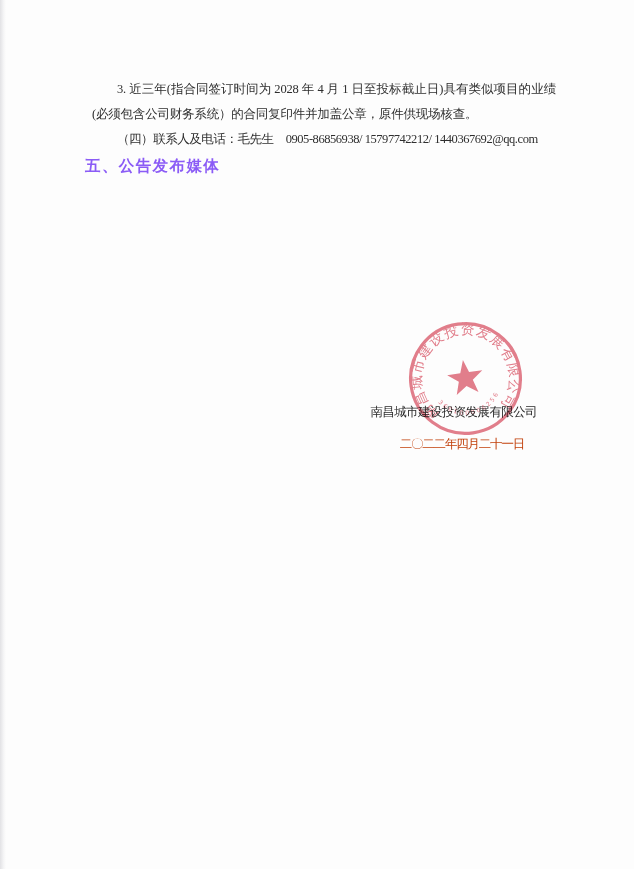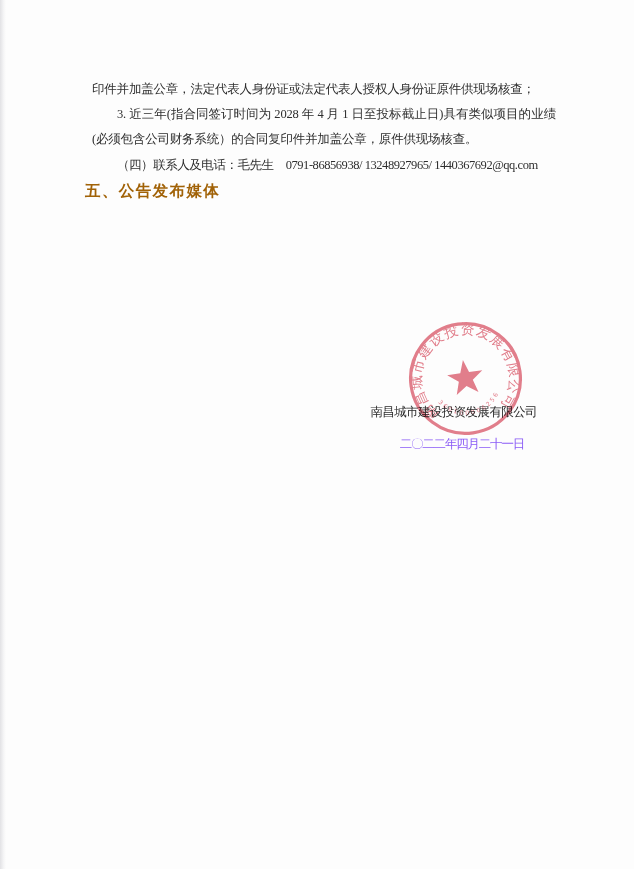--- a/index.html
+++ b/index.html
@@ -14,27 +14,27 @@
   .content{
     position:absolute;left:92px;top:0;width:464px;padding-top:77px;
     font-size:12.5px;line-height:25.2px;text-align:justify;letter-spacing:-0.2px;
     overflow-wrap:break-word;
   }
   .par{margin:0;}
   .indent{text-indent:2em;}
   .contact{white-space:nowrap;letter-spacing:-0.45px;}
   .heading{
     margin:0 0 0 -7px;font-size:15.5px;font-weight:bold;letter-spacing:1.4px;
-    line-height:25.2px;color:#a16207;
+    line-height:25.2px;color:#8b5cf6;
   }
   .sig-company{
     position:absolute;top:404px;right:97px;font-size:12.5px;letter-spacing:-0.6px;color:#2b2b2b;
   }
   .sig-date{
-    position:absolute;top:436px;right:110px;font-size:12.5px;letter-spacing:-1.2px;color:#8b5cf6;
+    position:absolute;top:436px;right:110px;font-size:12.5px;letter-spacing:-1.2px;color:#c2410c;
   }
   .stamp{
     position:absolute;left:395px;top:308px;width:141px;height:141px;
     transform:rotate(-8deg);mix-blend-mode:multiply;opacity:0.82;
   }
   .stamp-arc-text{
     font-family:"Liberation Serif","DejaVu Serif",serif;
     font-size:14px;letter-spacing:0.9px;
   }
   .stamp-serial-text{
@@ -42,23 +42,22 @@
     font-size:6px;letter-spacing:2.3px;
   }
 </style>
 </head>
 <body>
 
 <div class="page">
   <div class="edge-left"></div>
 
   <div class="content">
-    <p class="par">印件并加盖公章，法定代表人身份证或法定代表人授权人身份证原件供现场核查；</p>
     <p class="par indent">3. 近三年(指合同签订时间为 2028 年 4 月 1 日至投标截止日)具有类似项目的业绩(必须包含公司财务系统）的合同复印件并加盖公章，原件供现场核查。</p>
-    <p class="par indent contact">（四）联系人及电话：毛先生　0791-86856938/ 13248927965/ 1440367692@qq.com</p>
+    <p class="par indent contact">（四）联系人及电话：毛先生　0905-86856938/ 15797742212/ 1440367692@qq.com</p>
     <h2 class="heading">五、公告发布媒体</h2>
   </div>
 
   <div class="sig-company">南昌城市建设投资发展有限公司</div>
   <div class="sig-date">二〇二二年四月二十一日</div>
 
   <svg class="stamp" viewBox="0 0 140 140" xmlns="http://www.w3.org/2000/svg" aria-hidden="true">
     <defs>
       <path id="arcText" d="M 38.9 101.1 A 44 44 0 1 1 101.1 101.1" fill="none"></path>
       <path id="arcSerial" d="M 38.8 88 A 36 36 0 0 0 101.2 88" fill="none"></path>

